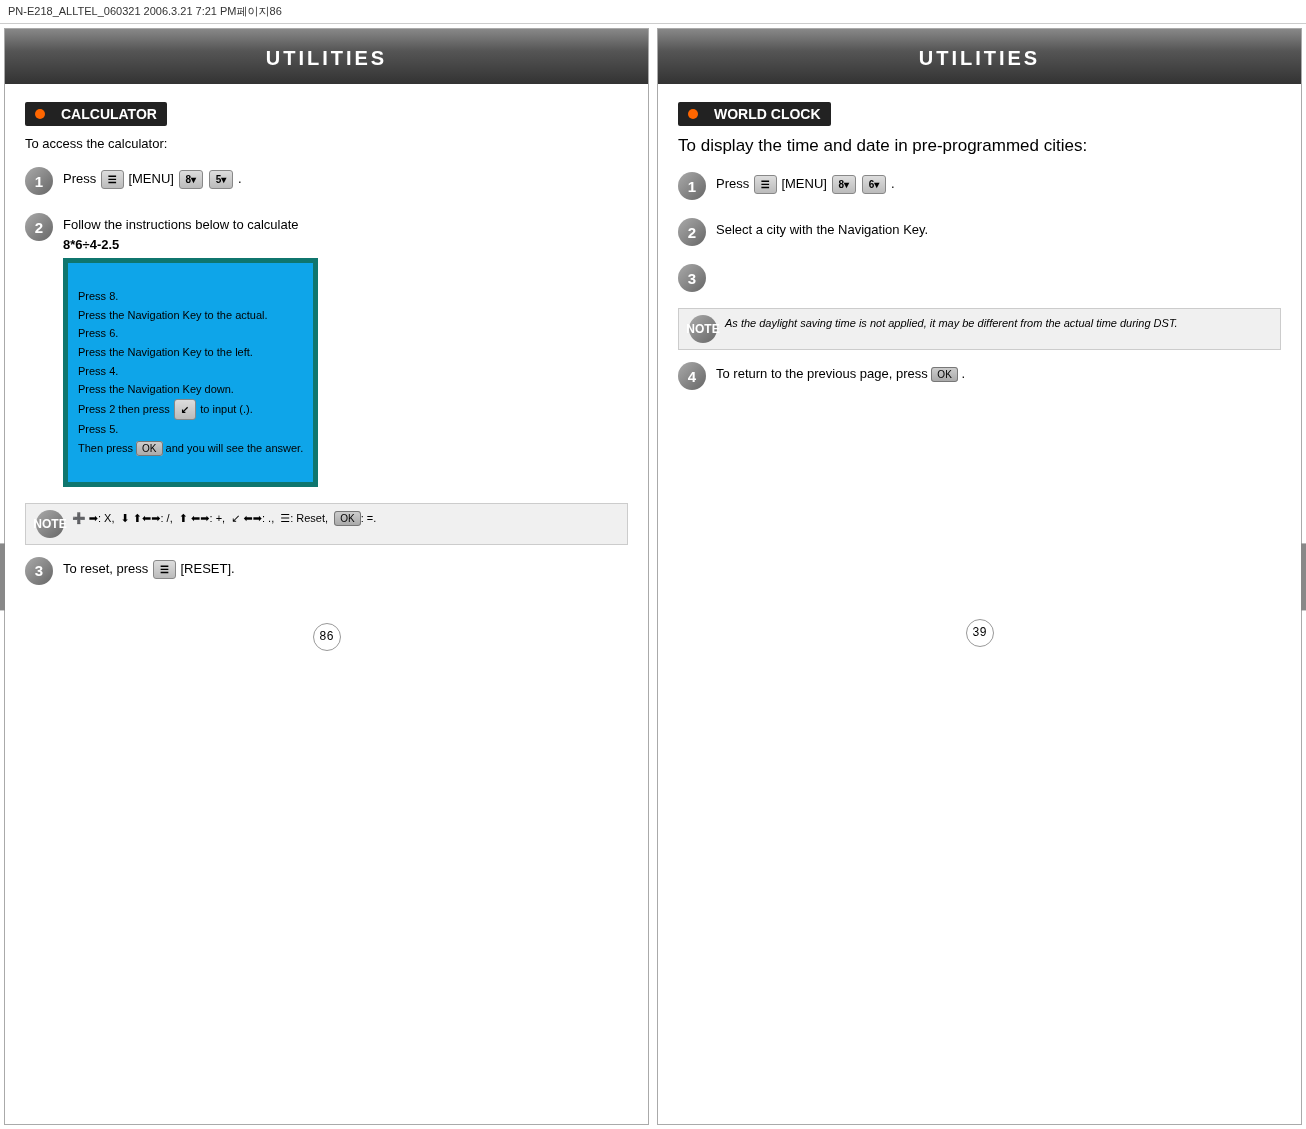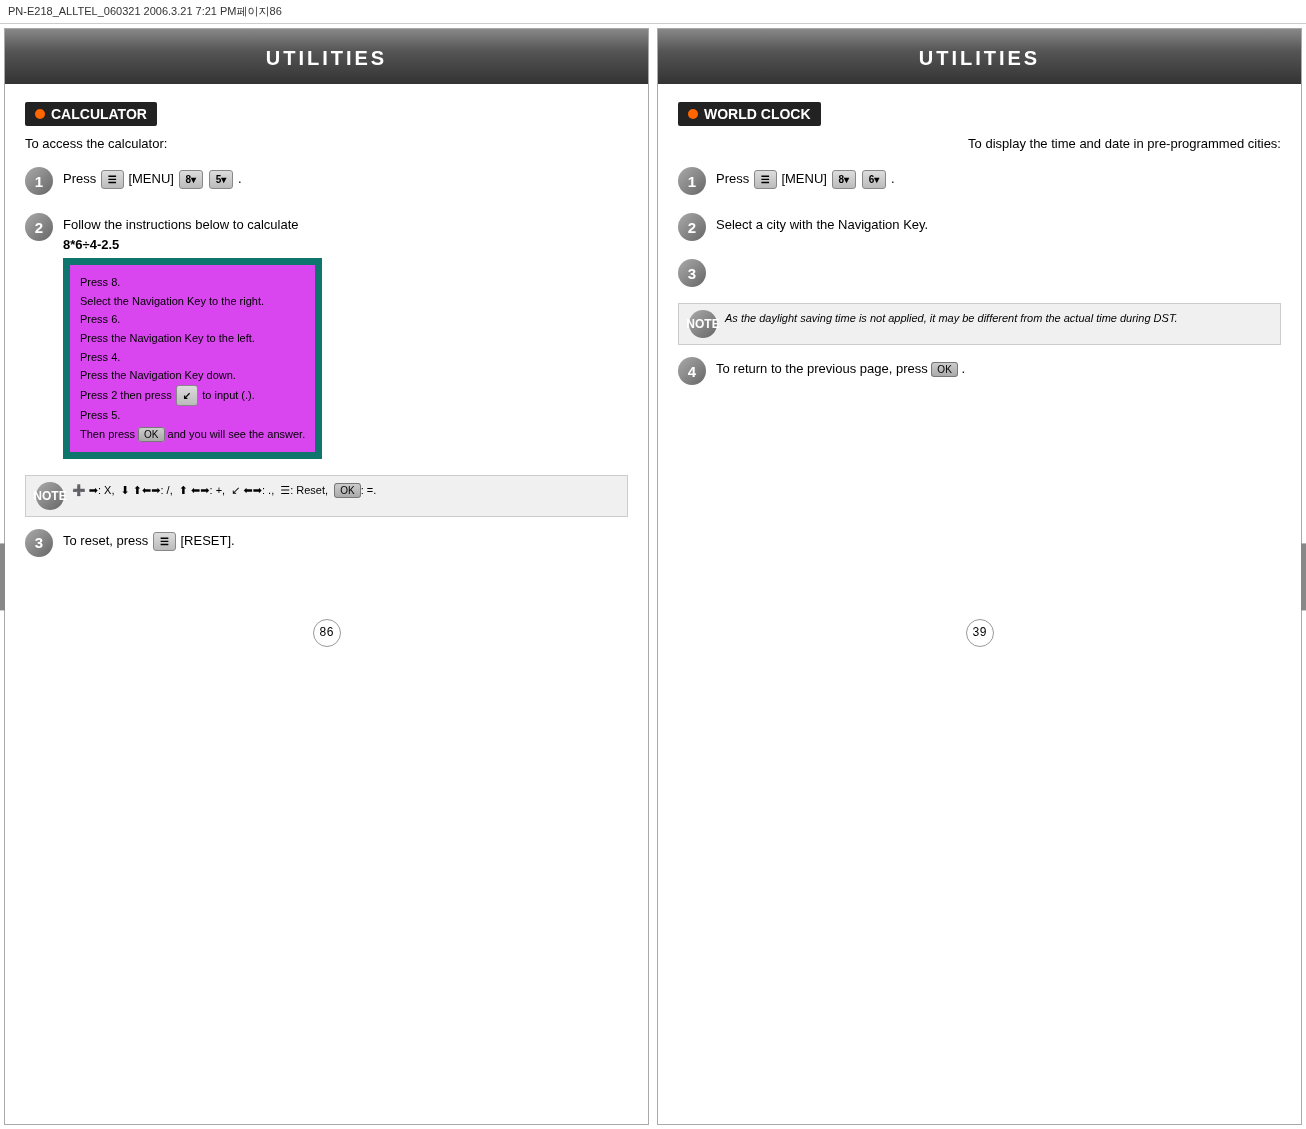--- a/index.html
+++ b/index.html
@@ -46,21 +46,21 @@
     .section-title {
       display: inline-flex;
       align-items: center;
       background: #222;
       color: #fff;
       font-size: 14px;
       font-weight: bold;
       padding: 4px 10px;
       margin-bottom: 10px;
       border-radius: 2px;
-      gap: 6px;
+      gap: 16px;
     }
     .section-title .dot {
       width: 10px;
       height: 10px;
       background: #ff6600;
       border-radius: 50%;
       display: inline-block;
     }
     
     .step {
@@ -86,23 +86,23 @@
     .step-text {
       font-size: 13px;
       line-height: 1.5;
       padding-top: 4px;
     }
     .step-text strong {
       font-weight: bold;
     }
     
     .instruction-box {
-      background: #d946ef;
-      border: 7px solid #0f766e;
-      padding: 8px 10px;
+      background: #0ea5e9;
+      border: 5px solid #0f766e;
+      padding: 24px 10px;
       font-size: 11px;
       line-height: 1.7;
       margin-top: 4px;
       margin-left: 0;
     }
     
     .note-row {
       display: flex;
       align-items: flex-start;
       gap: 8px;
@@ -248,21 +248,21 @@
       </div>
 
       
       <div class="step">
         <div class="step-num">2</div>
         <div class="step-text">
           <span>Follow the instructions below to calculate</span><br>
           <strong>8*6÷4-2.5</strong>
           <div class="instruction-box">
             <div>Press 8.</div>
-            <div>Select the Navigation Key to the right.</div>
+            <div>Press the Navigation Key to the actual.</div>
             <div>Press 6.</div>
             <div>Press the Navigation Key to the left.</div>
             <div>Press 4.</div>
             <div>Press the Navigation Key down.</div>
             <div>Press 2 then press <span class="inline-key">↙</span> to input (.).</div>
             <div>Press 5.</div>
             <div>Then press <span class="ok-key">OK</span> and you will see the answer.</div>
           </div>
         </div>
       </div>
@@ -296,21 +296,21 @@
     <div class="page-header">
       <span>UTILITIES</span>
     </div>
 
     <div class="page-content">
       <div class="section-title">
         <span class="dot"></span>
         <span>WORLD CLOCK</span>
       </div>
 
-      <p style="font-size:13px; margin-bottom:14px;text-align:right;">
+      <p style="font-size:17px; margin-bottom:14px;">
         <span>To display the time and date in pre-programmed cities:</span>
       </p>
 
       
       <div class="step">
         <div class="step-num">1</div>
         <div class="step-text">
           Press <span class="inline-key">☰</span>
           [MENU]
           <span class="inline-key">8▾</span>

